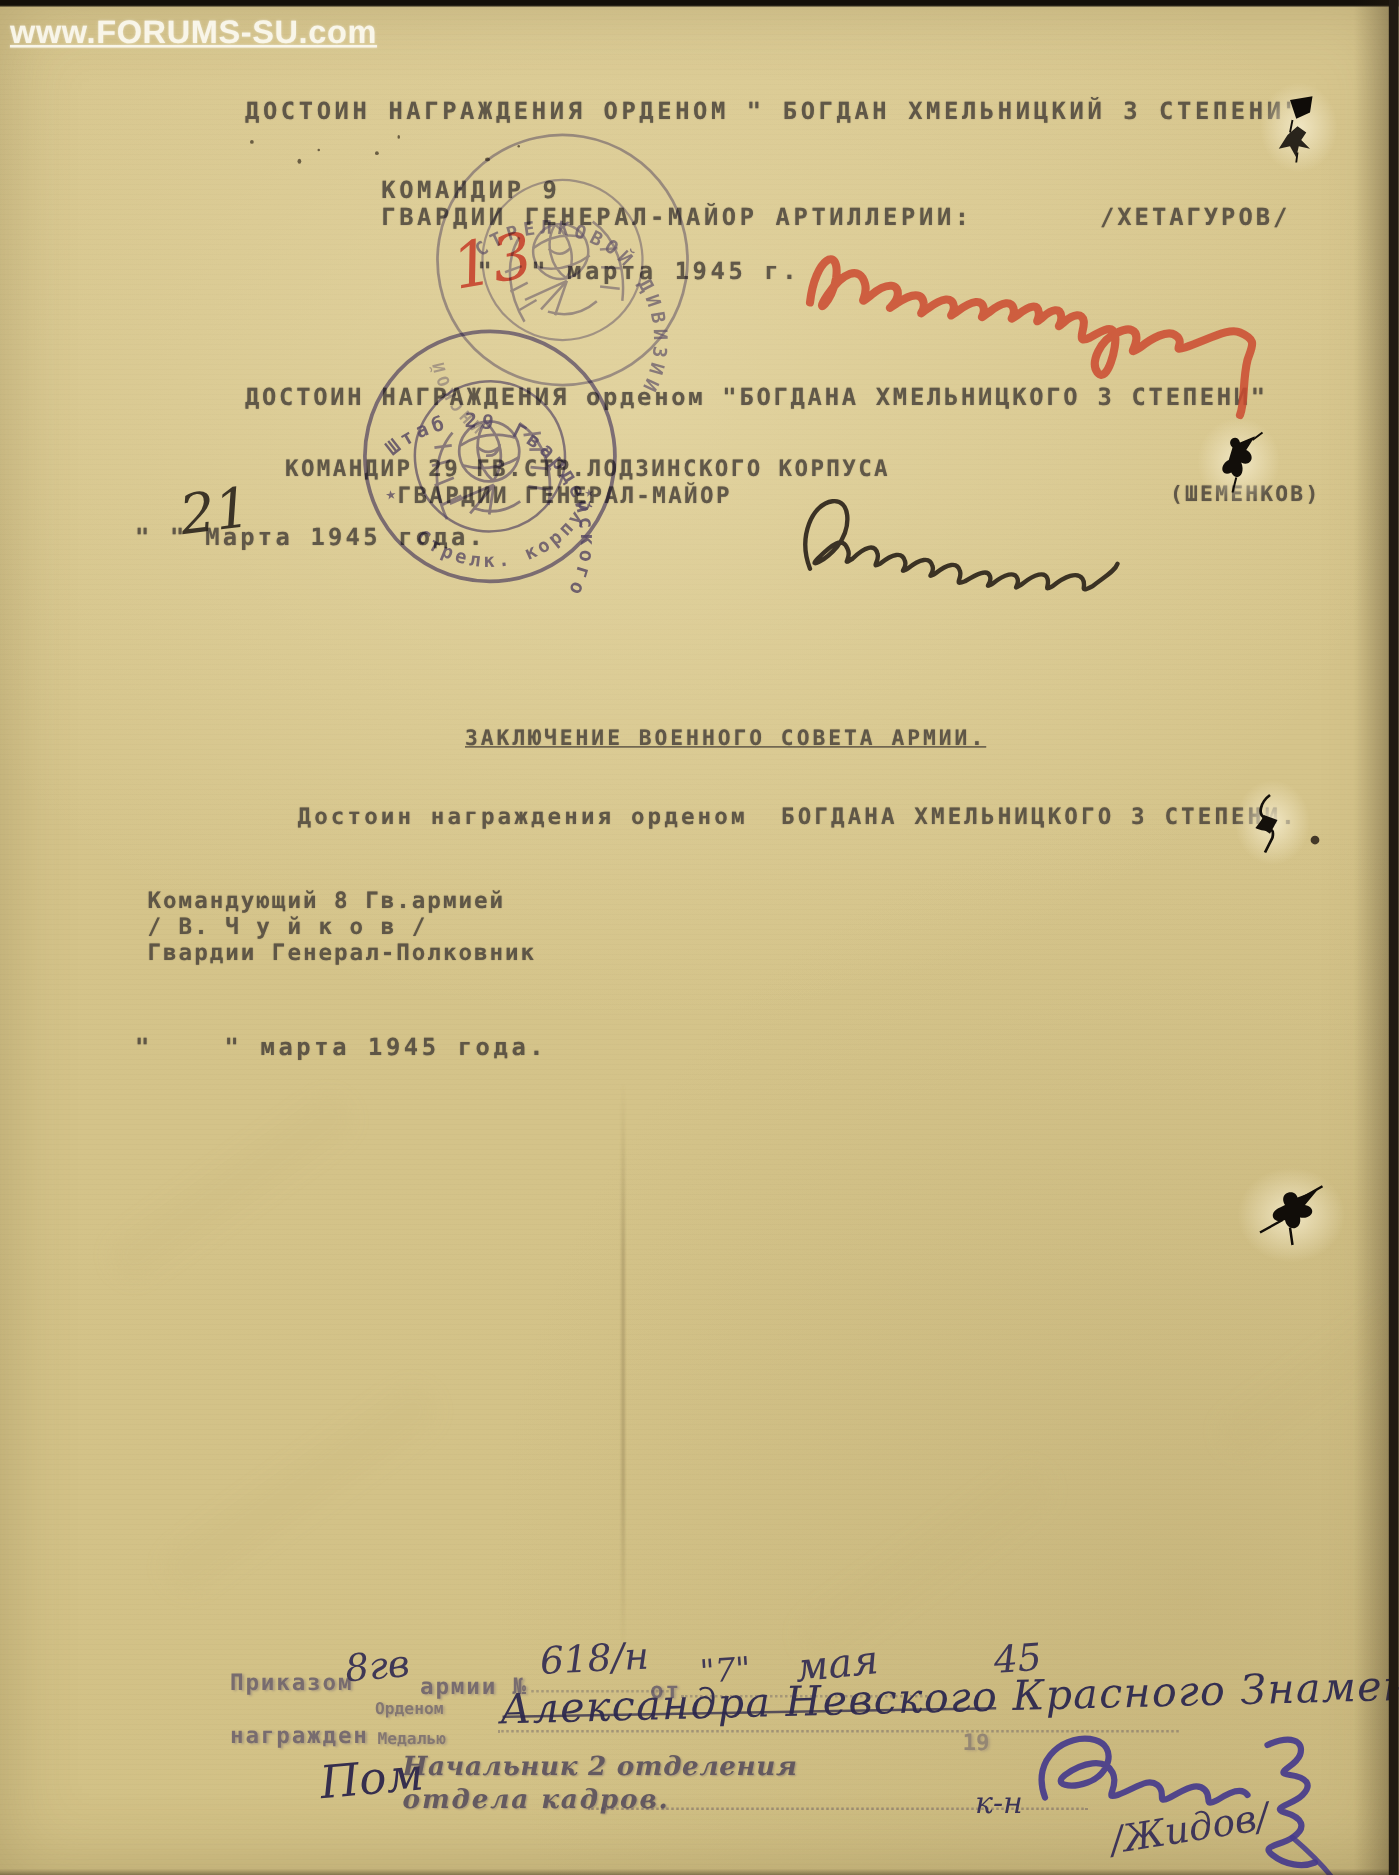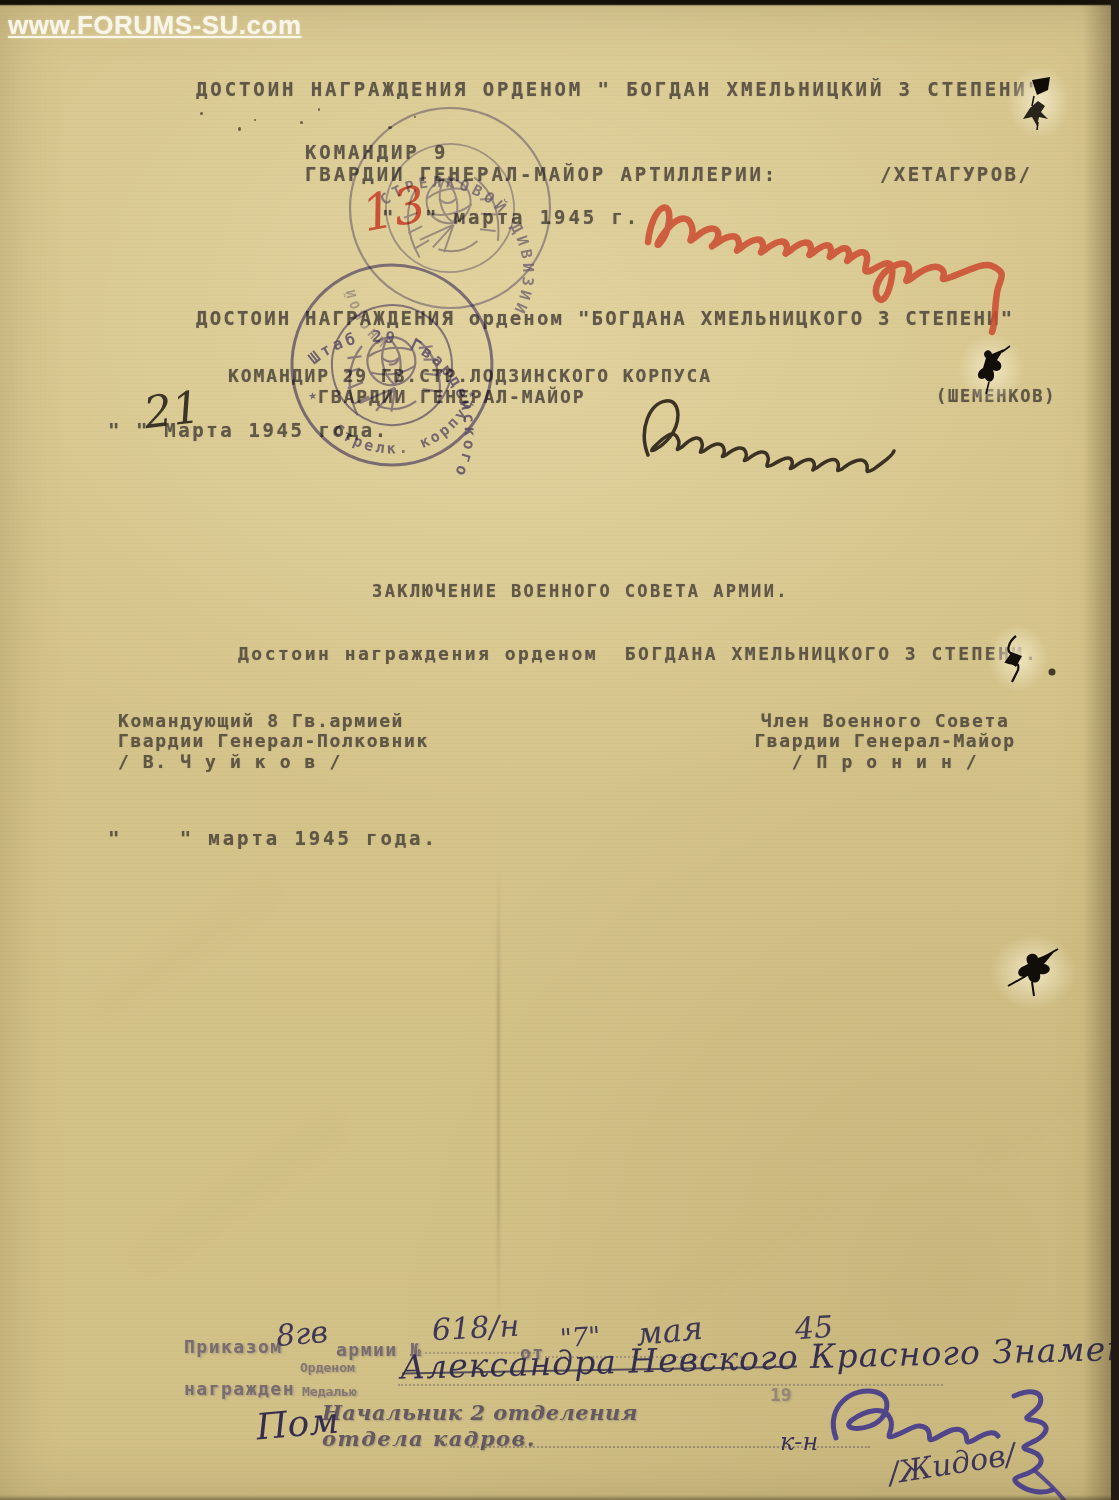--- a/index.html
+++ b/index.html
@@ -56,35 +56,30 @@
   <div class="tw" style="left:382px;top:206px;font-size:19px;letter-spacing:2.9px;">"  " марта 1945 г.</div>
 
   <div class="tw" style="left:196px;top:307px;font-size:19px;letter-spacing:2.2px;">ДОСТОИН НАГРАЖДЕНИЯ орденом "БОГДАНА ХМЕЛЬНИЦКОГО 3 СТЕПЕНИ"</div>
 
   <div class="tw" style="left:196px;top:365px;font-size:18px;letter-spacing:1.9px;margin-left:32px;">КОМАНДИР 29 ГВ.СТР.ЛОДЗИНСКОГО КОРПУСА</div>
   <div class="tw" style="left:318px;top:386px;font-size:18px;letter-spacing:1.9px;">ГВАРДИИ ГЕНЕРАЛ-МАЙОР</div>
   <div class="tw" style="left:936px;top:386px;font-size:17px;letter-spacing:1.8px;">(ШЕМЕНКОВ)</div>
 
   <div class="tw" style="left:108px;top:419px;font-size:19px;letter-spacing:2.6px;">" " Марта 1945 года.</div>
 
-  <div class="tw" style="left:372px;top:581px;font-size:17px;letter-spacing:2.4px;">ЗАКЛЮЧЕНИЕ ВОЕННОГО СОВЕТА АРМИИ.</div>
+  <div class="tw" style="left:372px;top:581px;font-size:17px;letter-spacing:2.4px;text-decoration:underline;">ЗАКЛЮЧЕНИЕ ВОЕННОГО СОВЕТА АРМИИ.</div>
 
   <div class="tw" style="left:238px;top:643px;font-size:18px;letter-spacing:2.5px;">Достоин награждения орденом  БОГДАНА ХМЕЛЬНИЦКОГО 3 СТЕПЕНИ.</div>
 
   <div class="abs" style="left:118px;top:711px;width:380px;text-align:left;">
     <div class="tw" style="position:static;font-size:18px;letter-spacing:1.6px;line-height:20px;">Командующий 8 Гв.армией</div>
+    <div class="tw" style="position:static;font-size:18px;letter-spacing:1.6px;line-height:22px;">/ В. Ч у й к о в /</div>
     <div class="tw" style="position:static;font-size:18px;letter-spacing:1.6px;line-height:20px;">Гвардии Генерал-Полковник</div>
-    <div class="tw" style="position:static;font-size:18px;letter-spacing:1.6px;line-height:22px;">/ В. Ч у й к о в /</div>
   </div>
 
-  <div class="abs" style="left:690px;top:711px;width:390px;text-align:center;">
-    <div class="tw" style="position:static;font-size:18px;letter-spacing:1.6px;line-height:20px;">Член Военного Совета</div>
-    <div class="tw" style="position:static;font-size:18px;letter-spacing:1.6px;line-height:20px;">Гвардии Генерал-Майор</div>
-    <div class="tw" style="position:static;font-size:18px;letter-spacing:1.6px;line-height:22px;">/ П р о н и н /</div>
-  </div>
 
   <div class="tw" style="left:108px;top:827px;font-size:19px;letter-spacing:2.9px;">"    " марта 1945 года.</div>
 
   <div class="hw" style="left:362px;top:180px;font-size:50px;color:#c7402b;transform:rotate(-10deg);opacity:.88;">13</div>
 
   <div class="hw" style="left:144px;top:384px;font-size:44px;color:#2b241c;transform:rotate(-7deg);opacity:.9;">21</div>
 
   <svg style="left:640px;top:180px;" width="380" height="160" viewBox="0 0 380 160">
     <path fill="none" stroke="#cb4a30" stroke-width="6.5" stroke-linecap="round" opacity=".85" d="M8,62 C12,26 32,16 29,42 C26,62 10,74 22,56 C34,38 48,32 52,47 C55,58 44,66 57,56
          C70,45 80,47 78,57 C76,65 66,70 77,63 C90,54 98,54 99,63 C100,70 92,74 102,67

